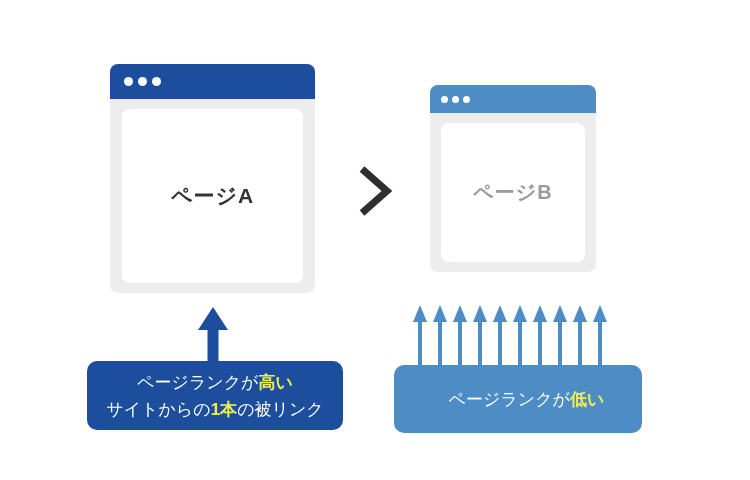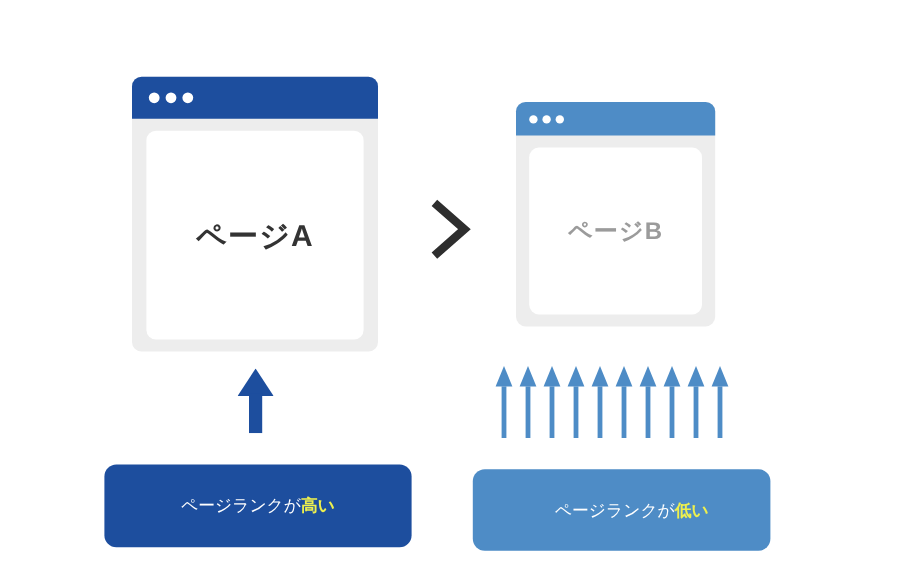--- a/index.html
+++ b/index.html
@@ -35,21 +35,21 @@
   .window-b .dot{width:7px;height:7px;margin-right:4px;}
 
   .content{
     position:absolute;background:#ffffff;border-radius:8px;
     display:flex;align-items:center;justify-content:center;
   }
   .window-a .content{left:12px;right:12px;top:45px;bottom:10px;}
   .window-b .content{left:11px;right:11px;top:38px;bottom:10px;}
 
   .page-title{font-weight:bold;letter-spacing:1px;}
-  .window-a .page-title{font-size:25px;color:var(--text-dark);}
+  .window-a .page-title{font-size:21px;color:var(--text-dark);}
   .window-b .page-title{font-size:20px;color:var(--text-gray);}
 
   
   .chevron{position:absolute;left:352px;top:160px;width:46px;height:62px;}
 
   
   .big-arrow{position:absolute;left:198px;top:307px;width:30px;height:54px;}
 
   
   .arrows-right{
@@ -62,21 +62,21 @@
     border-left:7.5px solid transparent;
     border-right:7.5px solid transparent;
     border-bottom:17px solid var(--light-blue);
   }
   .sa-stem{width:4px;height:43px;background:var(--light-blue);}
 
   
   .label-box{
     position:absolute;border-radius:10px;color:#ffffff;
     display:flex;flex-direction:column;align-items:center;justify-content:center;
-    font-size:14px;line-height:27px;text-align:center;margin-top:26px;
+    font-size:17px;line-height:27px;text-align:center;
   }
   .label-a{left:87px;top:361px;width:256px;height:69px;background:var(--dark-blue);}
   .label-b{left:394px;top:365px;width:248px;height:68px;background:var(--light-blue);padding-left:17px;}
   .em{color:var(--highlight-yellow);font-weight:bold;}
 </style>
 </head>
 <body>
 
 <div class="canvas">
 
@@ -155,20 +155,23 @@
       <div class="small-arrow">
         <div class="sa-head"></div>
         <div class="sa-stem"></div>
       </div>
     </div>
 
   <div class="label-box label-a">
     <div>
       <span>ページランクが</span><span class="em">高い</span>
     </div>
+    <div>
+      <span>サイトからの</span><span class="em">1本</span><span>の被リンク</span>
+    </div>
   </div>
 
   <div class="label-box label-b">
     <div>
       <span>ページランクが</span><span class="em">低い</span>
     </div>
   </div>
 
 </div>
 

